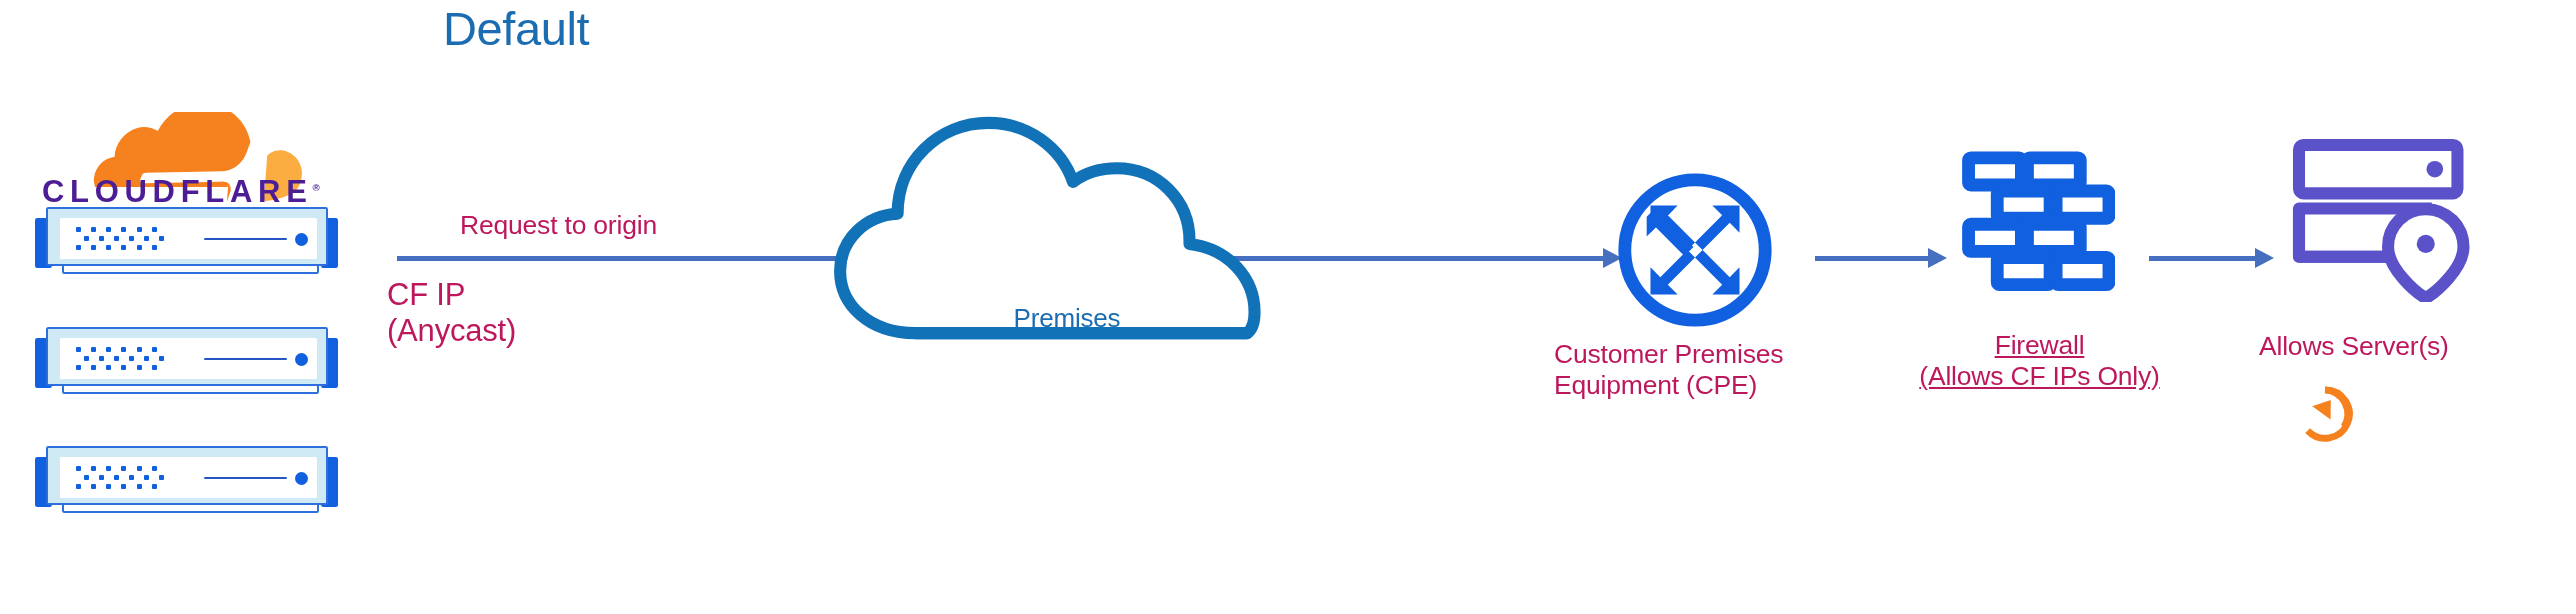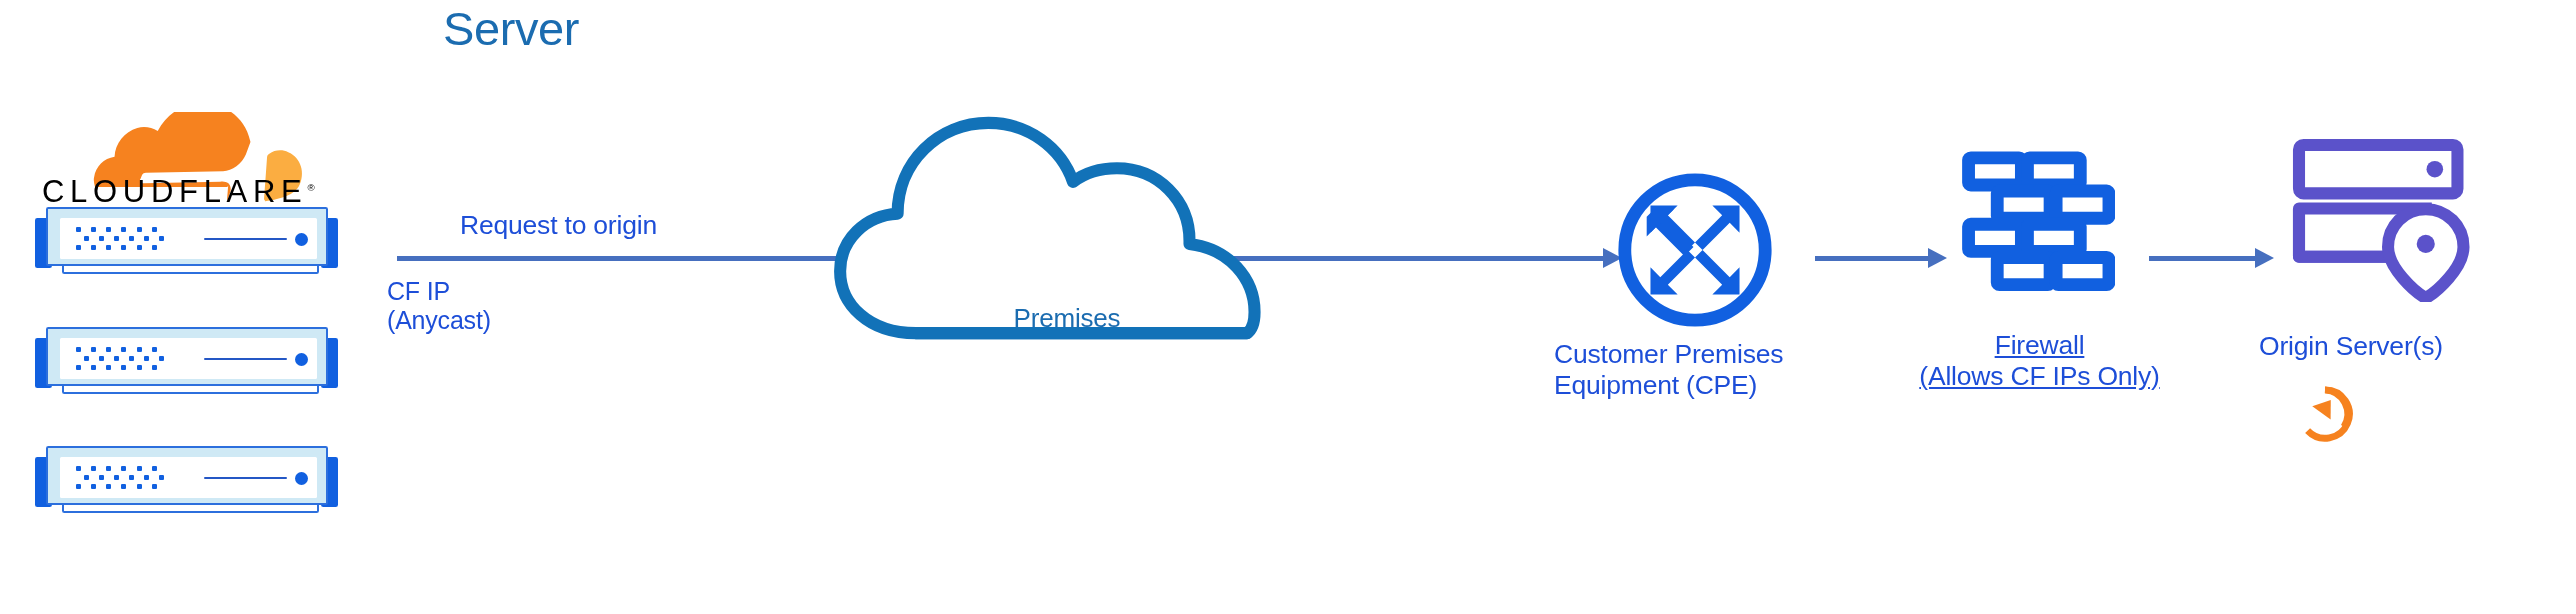--- a/index.html
+++ b/index.html
@@ -15,21 +15,21 @@
     position: relative;
     width: 2576px;
     height: 614px;
     background: #ffffff;
     overflow: hidden;
   }
 
   
   .lbl {
     position: absolute;
-    color: #1d4ed8;
+    color: #be185d;
     line-height: 1.16;
     white-space: pre-line;
     letter-spacing: -0.2px;
   }
 
   
   #diagram-title {
     left: 443px;
     top: 1.5px;
     font-size: 47px;
@@ -44,23 +44,23 @@
     top: 112px;
     width: 303px;
     height: 91px;
   }
   #cf-wordmark {
     position: absolute;
     left: 42px;
     top: 174px;
     width: 295px;
     font-size: 31px;
-    font-weight: normal;
+    font-weight: bold;
     letter-spacing: 5.7px;
-    color: #000000;
+    color: #4c1d95;
   }
   #cf-wordmark sup {
     font-size: 9.8px;
     letter-spacing: 0;
     vertical-align: super;
   }
 
   
   .rack {
     position: absolute;
@@ -240,29 +240,29 @@
 
   
   #request-label {
     left: 460px;
     top: 210px;
     font-size: 26.5px;
   }
   #cfip-label {
     left: 387px;
     top: 277px;
-    font-size: 25px;
+    font-size: 31px;
   }
 </style>
 </head>
 <body>
 
 <div id="canvas">
 
-  <div class="lbl" id="diagram-title">Server</div>
+  <div class="lbl" id="diagram-title">Default</div>
 
   <svg id="cf-logo" viewBox="0 0 400 120" xmlns="http://www.w3.org/2000/svg">
     <path fill="#fbad41" d="M303 118c0-1 35-3 44-20 9-17 3-38-14-45-8-4-18-3-25 2-2 1-3 3-3 5l-4 55 2 3z"></path>
     <path fill="#f6821f" d="M252 118l4-11c2-5 1-10-2-13-3-2-7-3-11-2l-101 2c-2 0-3-1-4-2s-1-3 0-4l2-5c1-2 3-3 5-3l102-2c12 0 25-10 30-22l6-16c0-1 0-2-.3-2-13-59-94-68-122-13-8-5-18-7-27-4-17 5-29 20-30 38-14 2-25 13-27 27-1 4 0 8 1 12 0 1 1 1 2 1h172c1 0 2-1 2-2z"></path>
   </svg>
   <div id="cf-wordmark"><span>CLOUDFLARE</span><sup>®</sup></div>
 
   <div class="rack" style="left:35px;  top:207px;">
     <div class="tab left"></div>
     <div class="tab right"></div>
@@ -426,21 +426,21 @@
     <g fill="none" stroke="#5b52ca" stroke-width="16" stroke-linejoin="round">
       <rect x="10" y="12" width="210" height="64" rx="6"></rect>
       <path d="M148 160 L10 160 L10 96 L186 96"></path>
       <path d="M148 160 L10 160 L10 96"></path>
     </g>
     <circle cx="190" cy="44" r="11" fill="#5b52ca"></circle>
 
     <path d="M178 97 C 206 97 228 119 228 147 C 228 175 193 206 178 215 C 163 206 128 175 128 147 C 128 119 150 97 178 97 Z" fill="#ffffff" stroke="#5b52ca" stroke-width="16" stroke-linejoin="round"></path>
     <circle cx="178" cy="143" r="12" fill="#5b52ca"></circle>
   </svg>
-  <div class="lbl" id="origin-label">Origin Server(s)</div>
+  <div class="lbl" id="origin-label">Allows Server(s)</div>
 
   <svg id="cloudflared-icon" viewBox="0 0 82 82" xmlns="http://www.w3.org/2000/svg">
     <path d="M41 9 A32 32 0 1 1 18 63" fill="none" stroke="#f6821f" stroke-width="9" stroke-linecap="butt"></path>
     <path d="M41 9 A32 32 0 0 1 66 58" fill="none" stroke="#f6821f" stroke-width="9" stroke-linecap="butt"></path>
     <path d="M41 20 L56 41 L26 41 Z" fill="#f6821f" transform="rotate(36 41 33)"></path>
   </svg>
 
 </div>
 
 

